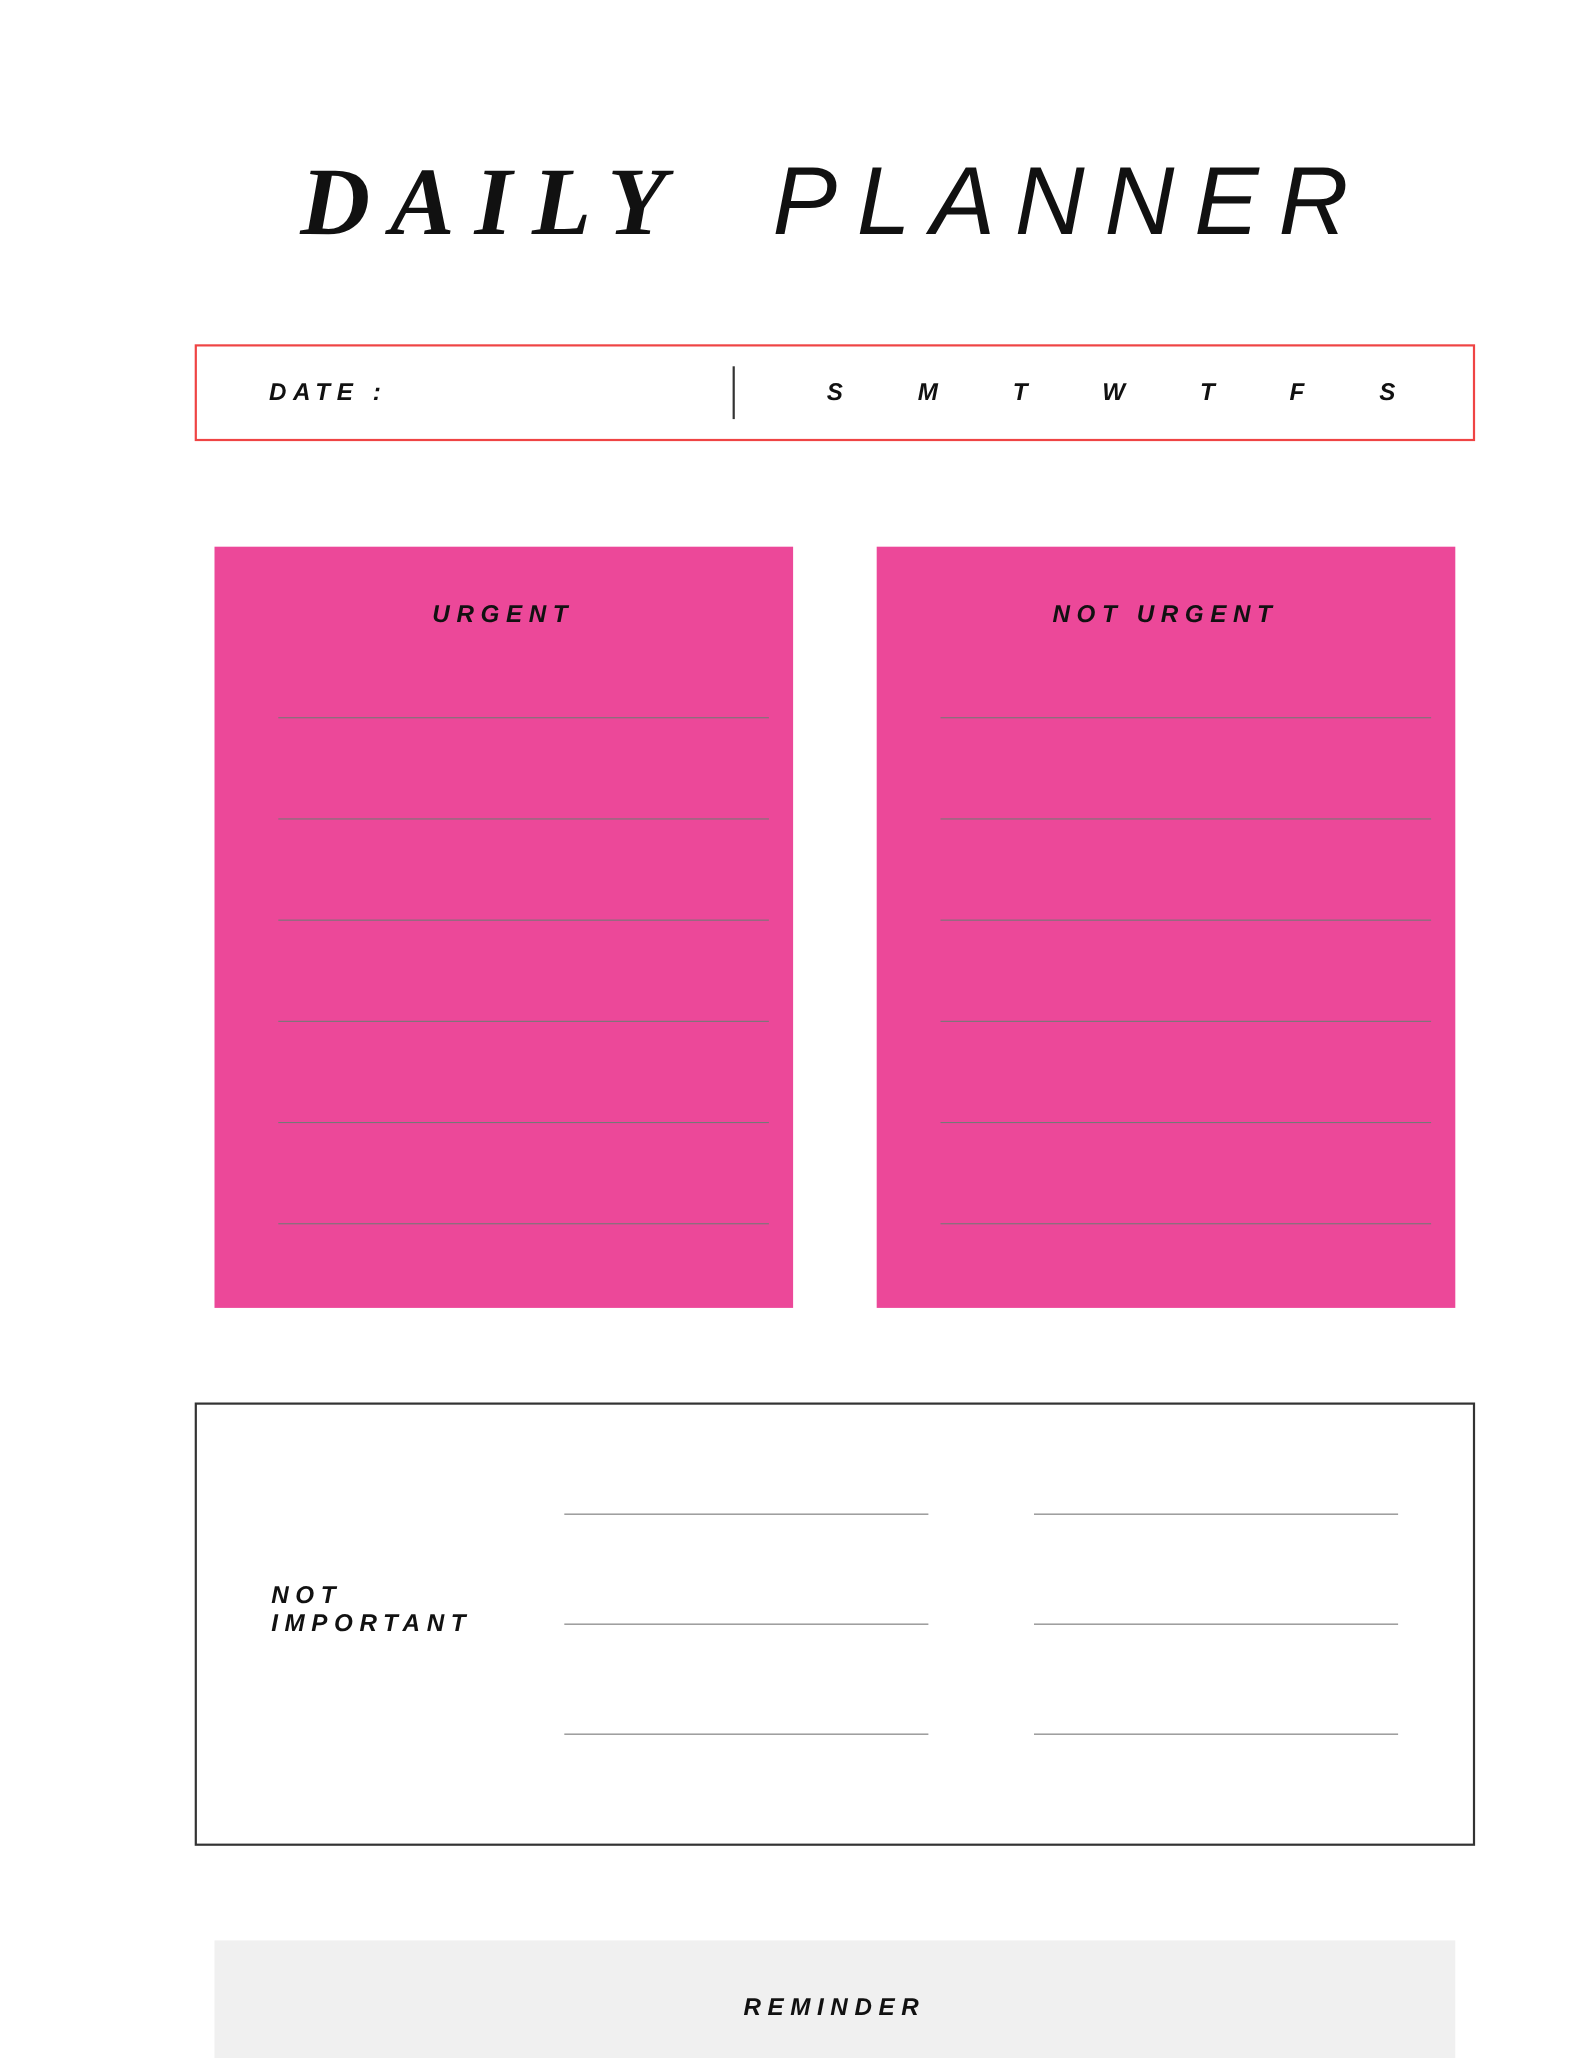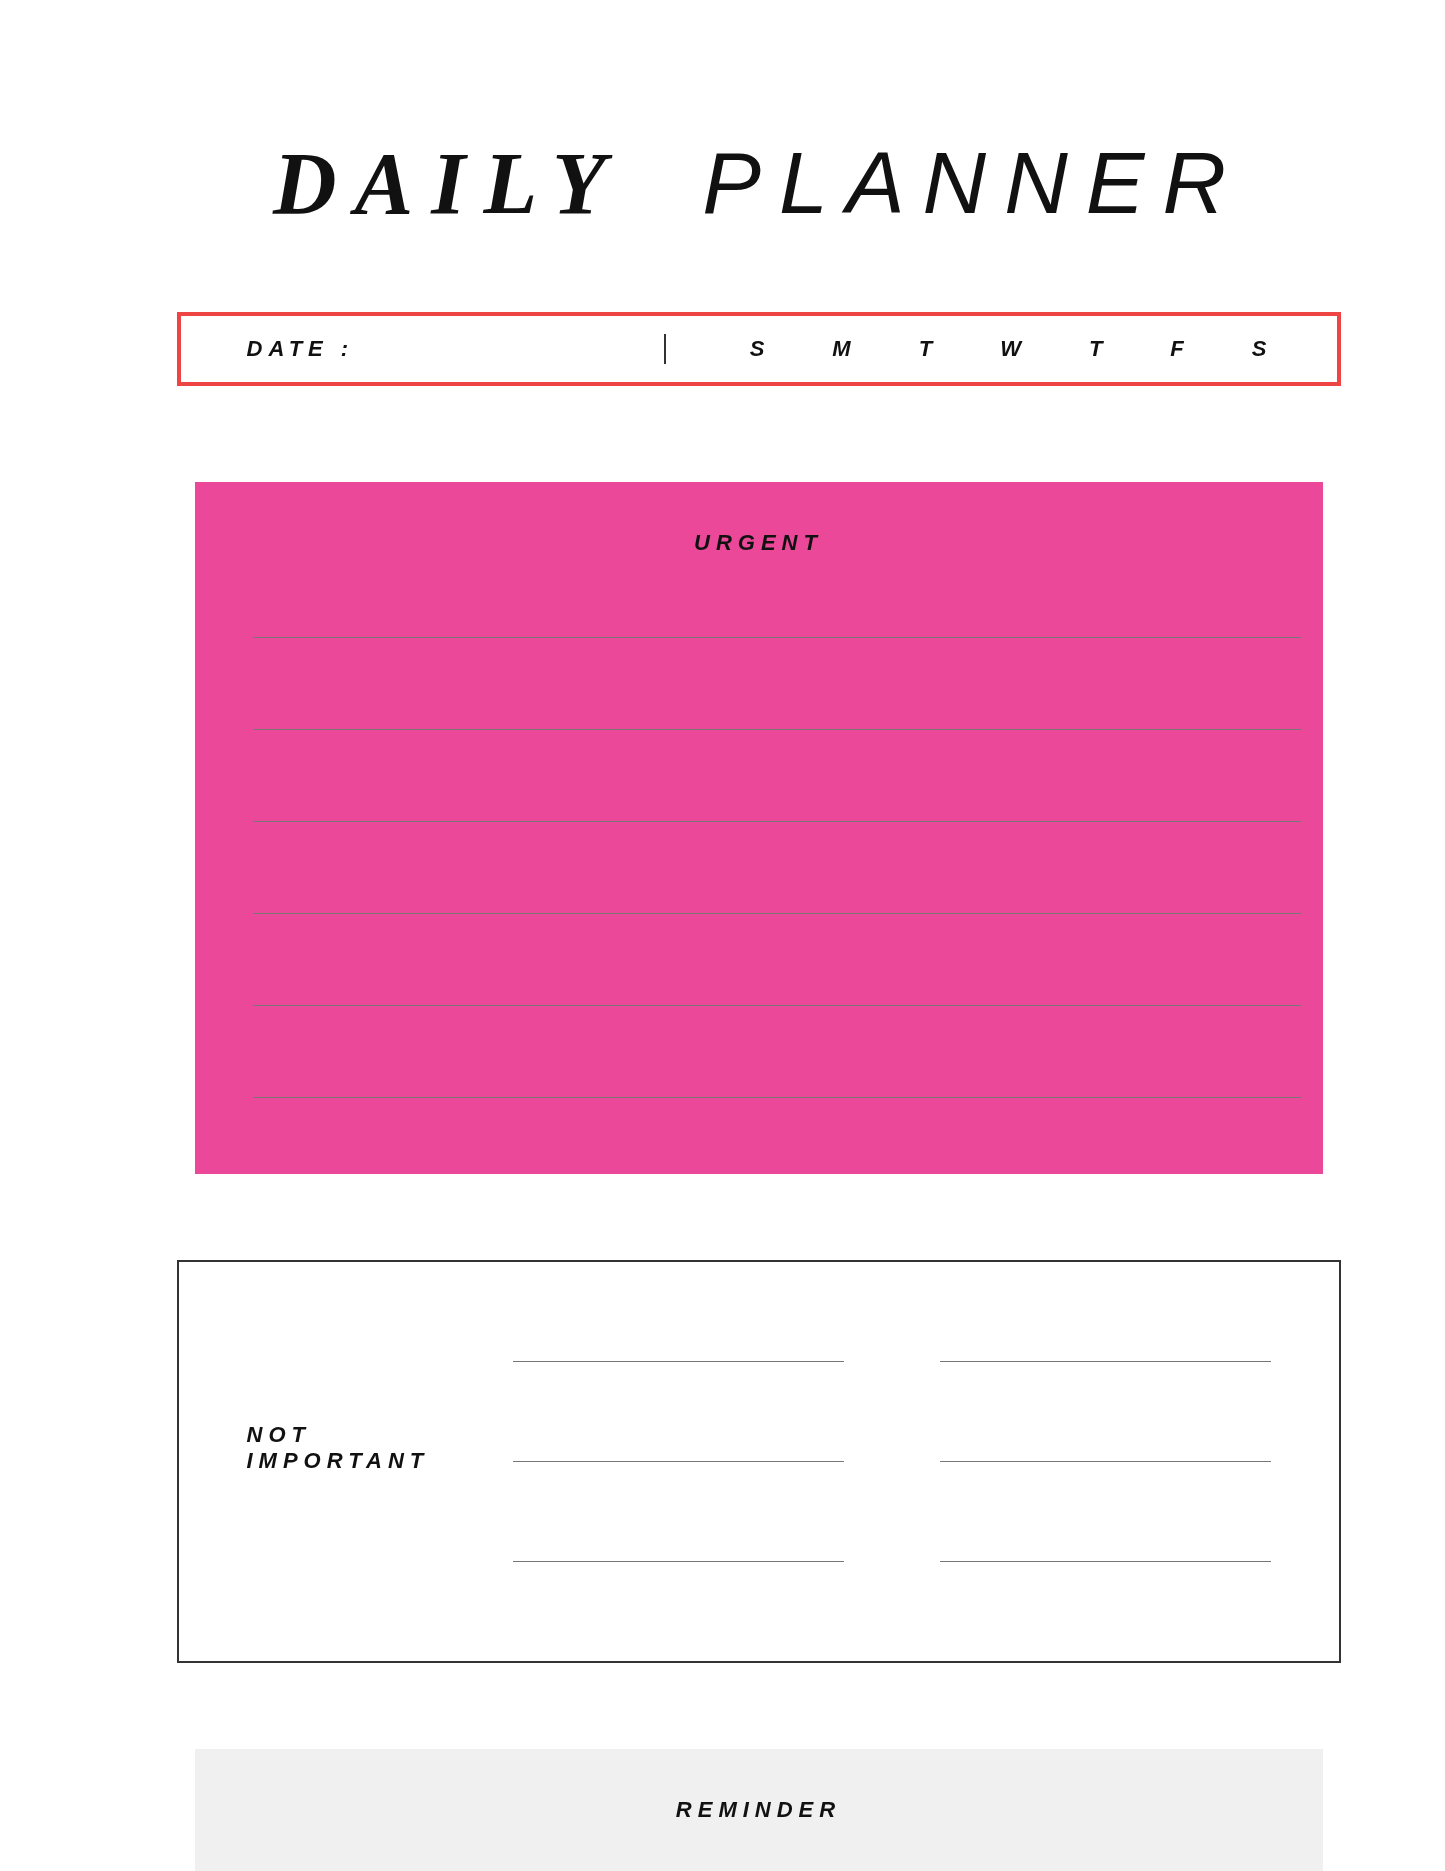--- a/index.html
+++ b/index.html
@@ -48,23 +48,23 @@
       font-size: 88px;
       font-weight: 300;
       letter-spacing: 18px;
       color: #111;
       text-transform: uppercase;
     }
 
     
     .date-bar {
       display: flex;
-      border: 4px solid #ef4444;
+      border: 2px solid #ef4444;
       margin-bottom: 60px;
-      height: 74px;
+      height: 88px;
     }
 
     .date-label {
       flex: 1;
       display: flex;
       align-items: center;
       padding-left: 30px;
       border-right: 2px solid #333;
     }
 
@@ -206,20 +206,31 @@
       <div class="lines-container">
         <div class="write-line"></div>
         <div class="write-line"></div>
         <div class="write-line"></div>
         <div class="write-line"></div>
         <div class="write-line"></div>
         <div class="write-line"></div>
       </div>
     </div>
 
+    <div class="box-not-urgent">
+      <span class="box-title">NOT URGENT</span>
+      <div class="lines-container">
+        <div class="write-line"></div>
+        <div class="write-line"></div>
+        <div class="write-line"></div>
+        <div class="write-line"></div>
+        <div class="write-line"></div>
+        <div class="write-line"></div>
+      </div>
+    </div>
 
   </div>
 
   <div class="box-not-important">
     <span class="box-title">NOT IMPORTANT</span>
     <div class="two-col-lines">
       <div class="col-lines">
         <div class="write-line"></div>
         <div class="write-line"></div>
         <div class="write-line"></div>

